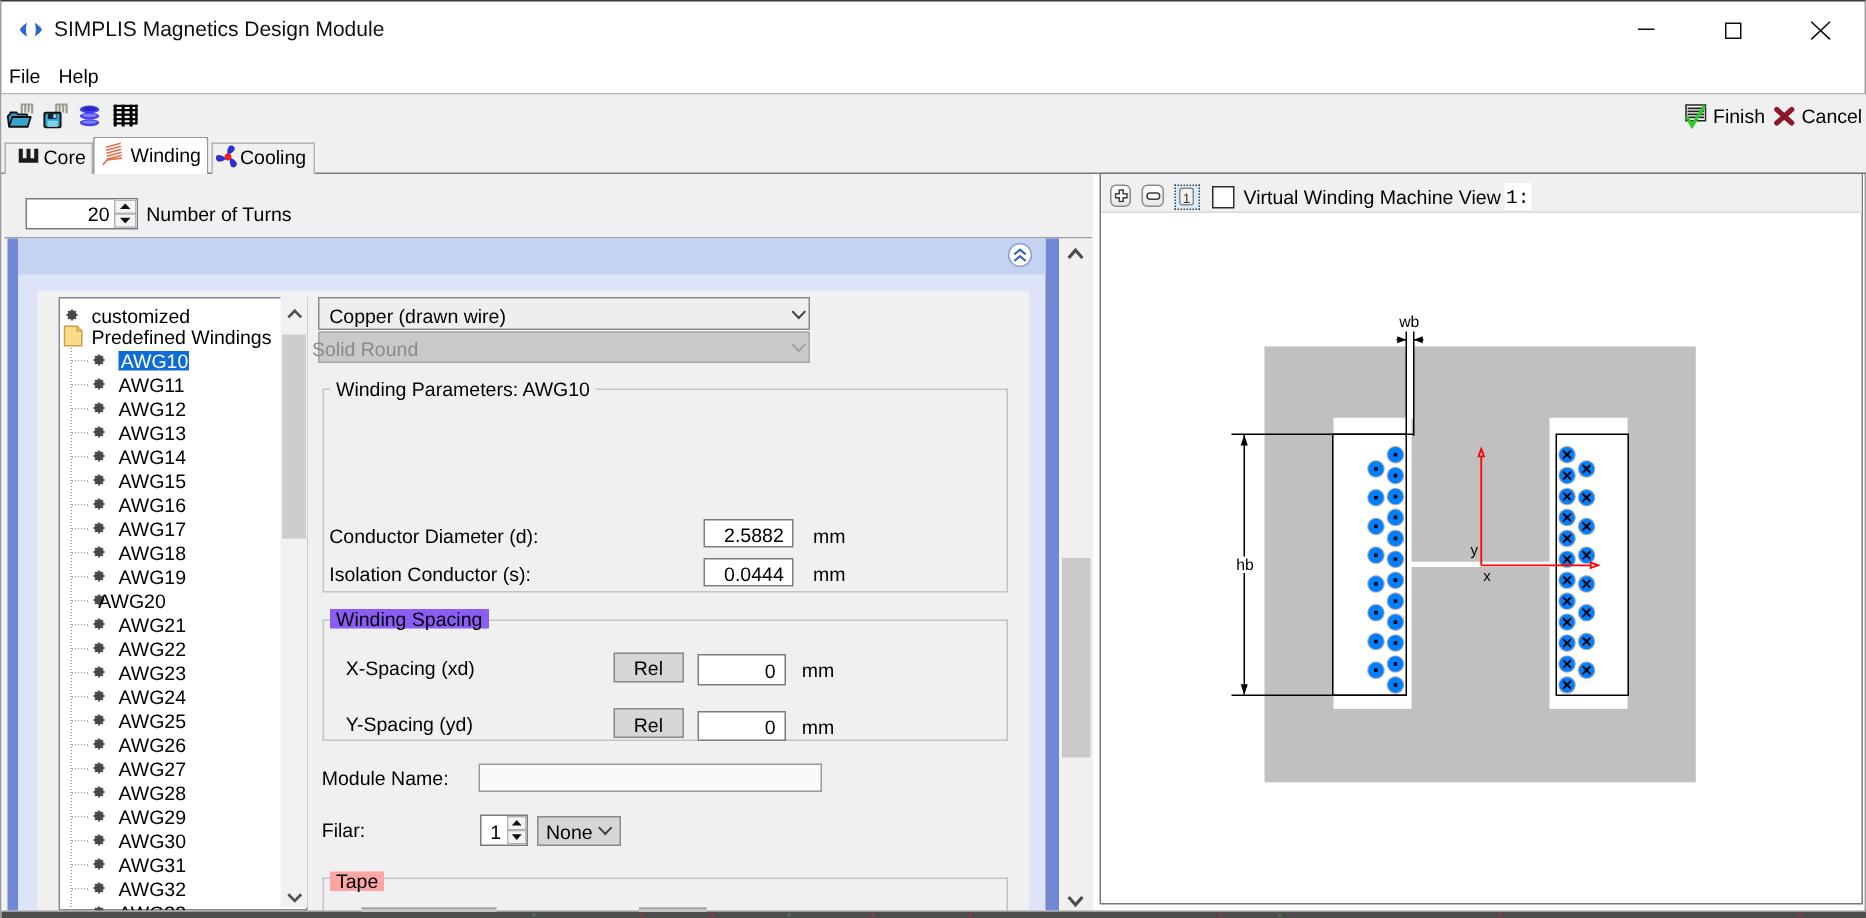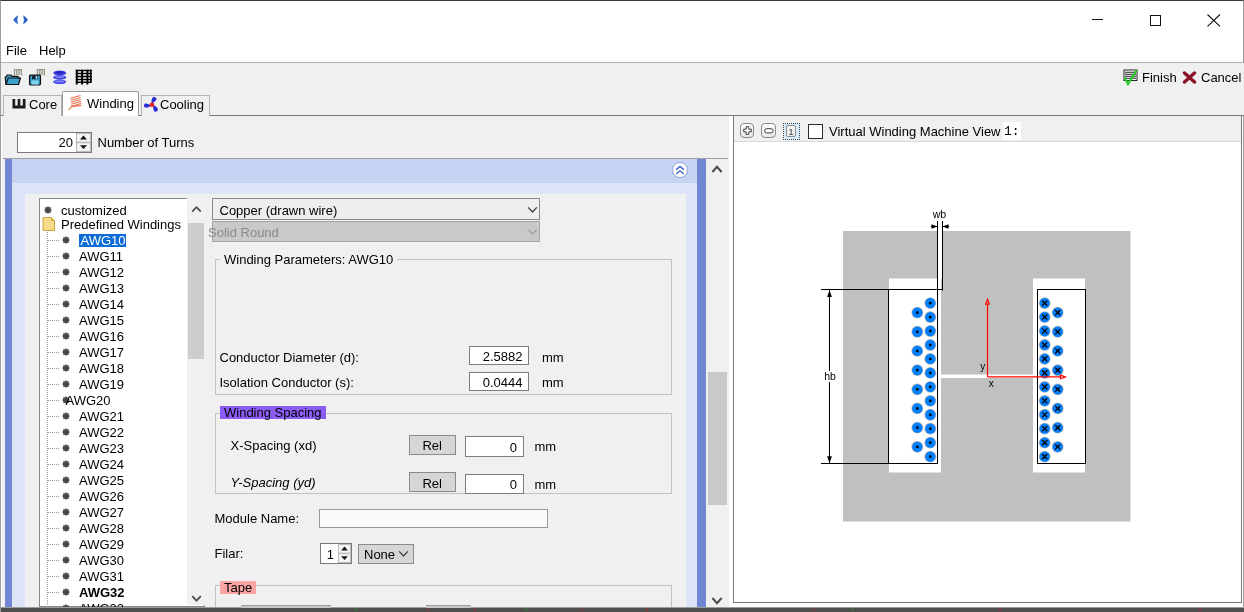--- a/index.html
+++ b/index.html
@@ -7,20 +7,21 @@
 .win{position:relative;width:1244px;height:612px;background:#fff;box-sizing:border-box;border-top:1.5px solid #3a3a3a;border-left:1px solid #9e9e9e;border-right:1px solid #9e9e9e;}
 .box{box-sizing:border-box;}
 </style></head>
 <body>
 <div class="win">
 
 <svg class="ab" style="left:11px;top:13px;" width="20" height="12" viewBox="0 0 20 12">
   <path d="M6 1.2 Q2.4 3.4 1.2 5.8 Q2.4 8.2 6 10.4 Q4.6 5.8 6 1.2 Z" fill="#2e66cc"></path>
   <path d="M11.2 1.2 Q14.8 3.4 16 5.8 Q14.8 8.2 11.2 10.4 Q12.6 5.8 11.2 1.2 Z" fill="#2e66cc"></path>
 </svg>
+<div class="ab" style="left:35px;top:10px;font-size:14px;line-height:16px;color:#111;">SIMPLIS Magnetics Design Module</div>
 <div class="ab" style="left:1090.5px;top:18px;width:11.5px;height:1.4px;background:#111;"></div>
 <div class="ab box" style="left:1148.5px;top:13.5px;width:11px;height:11px;border:1.2px solid #111;"></div>
 <svg class="ab" style="left:1206px;top:13px;" width="14" height="13" viewBox="0 0 14 13">
   <path d="M0.5 0.5 L13 12.3 M13 0.5 L0.5 12.3" stroke="#111" stroke-width="1.1" fill="none"></path>
 </svg>
 
 <div class="ab t13" style="left:5px;top:43px;">File</div>
 <div class="ab t13" style="left:38px;top:43px;">Help</div>
 <div class="ab" style="left:0;top:61px;width:1244px;height:1px;background:#b3b3b3;"></div>
 
@@ -278,21 +279,21 @@
       <svg class="ab" style="left:22px;top:373.5px" width="8" height="8">
         <circle cx="4" cy="4" r="3.1" fill="#4a4a4a"></circle>
         <path d="M4 0.2 L4 7.8 M0.2 4 L7.8 4 M1.3 1.3 L6.7 6.7 M6.7 1.3 L1.3 6.7" stroke="#4a4a4a" stroke-width="0.9"></path>
       </svg>
       <div class="ab t13" style="left:39.5px;top:372px;">AWG31</div>
       <div class="ab" style="left:8.5px;top:393.5px;width:11px;height:1px;background-image:linear-gradient(90deg,#999 1px,transparent 1px);background-size:2px 1px;"></div>
       <svg class="ab" style="left:22px;top:389.5px" width="8" height="8">
         <circle cx="4" cy="4" r="3.1" fill="#4a4a4a"></circle>
         <path d="M4 0.2 L4 7.8 M0.2 4 L7.8 4 M1.3 1.3 L6.7 6.7 M6.7 1.3 L1.3 6.7" stroke="#4a4a4a" stroke-width="0.9"></path>
       </svg>
-      <div class="ab t13" style="left:39.5px;top:388px;font-weight:bold;">AWG32</div>
+      <div class="ab t13" style="left:39.5px;top:388px;">AWG32</div>
       <svg class="ab" style="left:22px;top:405.5px" width="8" height="8">
         <circle cx="4" cy="4" r="3.1" fill="#4a4a4a"></circle>
         <path d="M4 0.2 L4 7.8 M0.2 4 L7.8 4 M1.3 1.3 L6.7 6.7 M6.7 1.3 L1.3 6.7" stroke="#4a4a4a" stroke-width="0.9"></path>
       </svg>
       <div class="ab t13" style="left:39.5px;top:404px;">AWG33</div>
       <div class="ab" style="left:147.5px;top:0;width:17.5px;height:407px;background:#f1f1f1;"></div>
       <svg class="ab" style="left:151px;top:8px" width="11" height="7" viewBox="0 0 11 7">
         <path d="M1.2 5.6 L5.5 1.2 L9.8 5.6" stroke="#505050" stroke-width="1.8" fill="none"></path>
       </svg>
       <svg class="ab" style="left:151px;top:397px" width="11" height="7" viewBox="0 0 11 7">
@@ -323,21 +324,21 @@
       <div class="ab t13" style="left:467.5px;top:374.5px;width:54px;text-align:right;">0.0444</div>
       <div class="ab t13" style="left:541px;top:375px;">mm</div>
       <div class="ab box" style="left:213.5px;top:411.5px;width:457.5px;height:81.5px;border:1px solid #c3c3c3;"></div>
       <div class="ab t13" style="left:219px;top:405px;background:#8b5cf6;padding:0 4px;">Winding Spacing</div>
       <div class="ab t13" style="left:229.5px;top:437.5px;">X-Spacing (xd)</div>
       <div class="ab box" style="left:407.5px;top:433.5px;width:47.5px;height:20px;border:1px solid #8a8a8a;background:#d6d6d6;"></div>
       <div class="ab t13" style="left:407.5px;top:438px;width:47.5px;text-align:center;">Rel</div>
       <div class="ab box" style="left:464px;top:435px;width:58.5px;height:20.5px;border:1px solid #7d7d7d;background:#fff;"></div>
       <div class="ab t13" style="left:464px;top:439.5px;width:52px;text-align:right;">0</div>
       <div class="ab t13" style="left:533.5px;top:439px;">mm</div>
-      <div class="ab t13" style="left:229.5px;top:474.5px;font-style:italic;">Y-Spacing (yd)</div>
+      <div class="ab t13" style="left:229.5px;top:474.5px;">Y-Spacing (yd)</div>
       <div class="ab box" style="left:407.5px;top:471px;width:47.5px;height:20px;border:1px solid #8a8a8a;background:#d6d6d6;"></div>
       <div class="ab t13" style="left:407.5px;top:475.5px;width:47.5px;text-align:center;">Rel</div>
       <div class="ab box" style="left:464px;top:472.5px;width:58.5px;height:20.5px;border:1px solid #7d7d7d;background:#fff;"></div>
       <div class="ab t13" style="left:464px;top:477px;width:52px;text-align:right;">0</div>
       <div class="ab t13" style="left:533.5px;top:476.5px;">mm</div>
       <div class="ab t13" style="left:213.5px;top:511px;">Module Name:</div>
       <div class="ab box" style="left:317.5px;top:508px;width:229px;height:18.5px;border:1px solid #9a9a9a;background:#fafafa;"></div>
       <div class="ab t13" style="left:213.5px;top:546px;">Filar:</div>
       <div class="ab box" style="left:319px;top:541.5px;width:32px;height:21.5px;border:1px solid #7a7a7a;background:#fff;"></div>
       <div class="ab t13" style="left:319px;top:546.5px;width:14px;text-align:right;">1</div>

